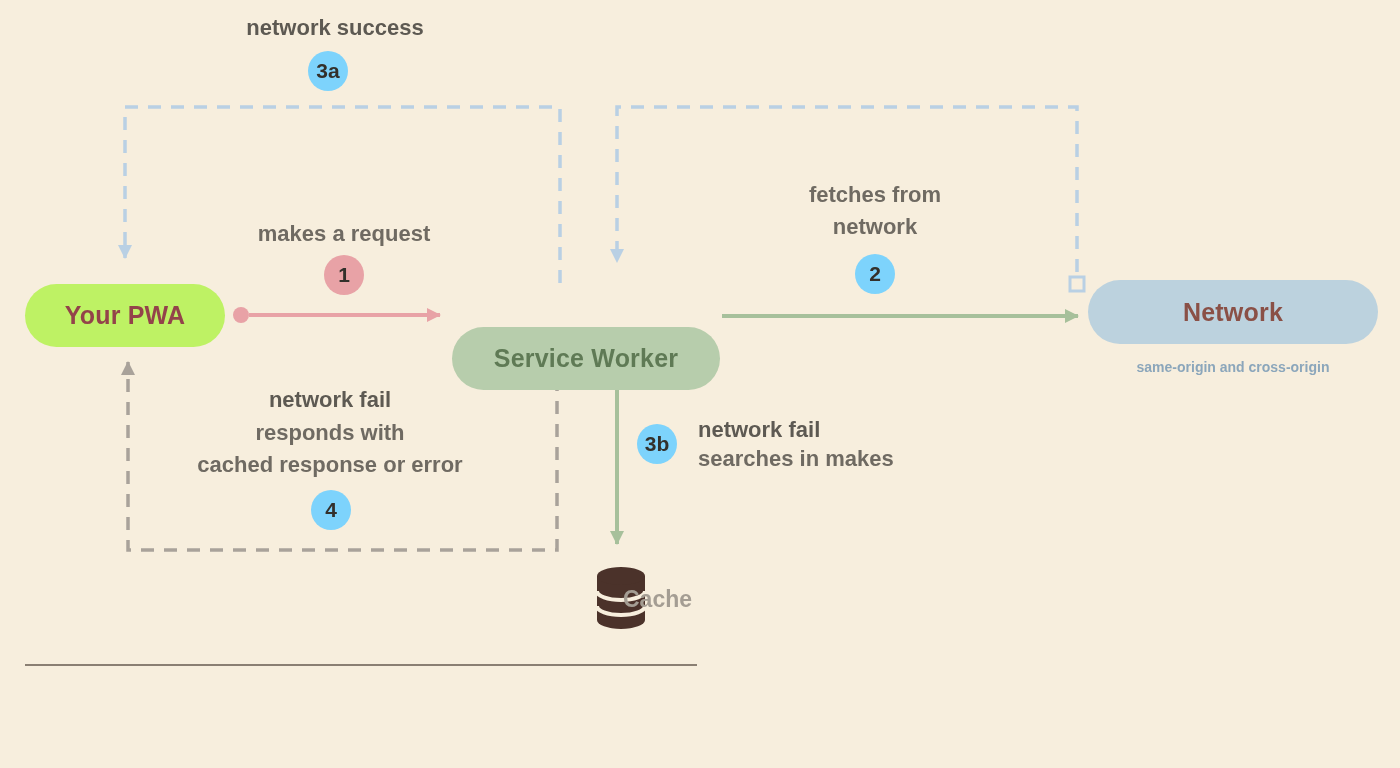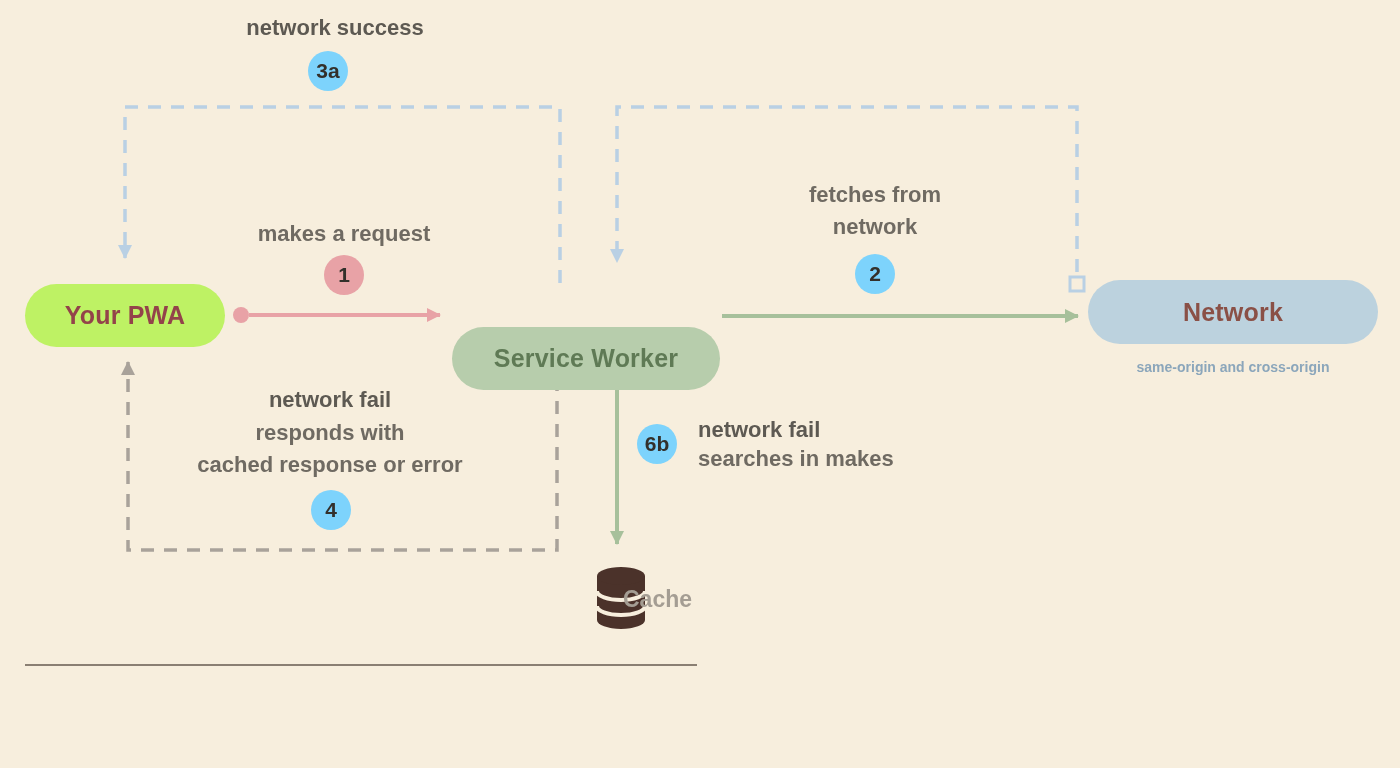--- a/index.html
+++ b/index.html
@@ -97,21 +97,21 @@
 
   <div class="abs lbl center" style="left:725px;top:179px;width:300px;">fetches from
 network</div>
   <div class="abs badge badge-green" style="left:855px;top:254px;">2</div>
 
   <div class="abs lbl-bold center" style="left:155px;top:384px;width:350px;">network fail</div>
   <div class="abs lbl center" style="left:155px;top:417px;width:350px;text-align:center;">responds with
 cached response or error</div>
   <div class="abs badge badge-green" style="left:311px;top:490px;">4</div>
 
-  <div class="abs badge badge-green" style="left:637px;top:424px;">6b</div>
+  <div class="abs badge badge-green" style="left:637px;top:424px;">3b</div>
   <div class="abs lbl-bold" style="left:698px;top:414px;width:280px;">network fail</div>
   <div class="abs lbl" style="left:698px;top:443px;width:280px;">searches in makes</div>
 
   <div class="abs cache-lbl" style="left:623px;top:586px;">Cache</div>
 
   <div class="abs divider"></div>
 
 </div>
 
 </body></html>

